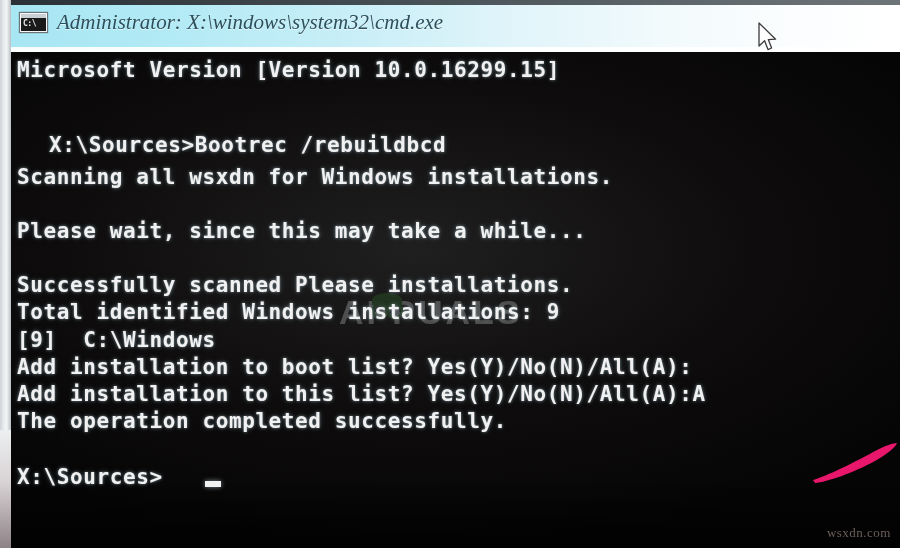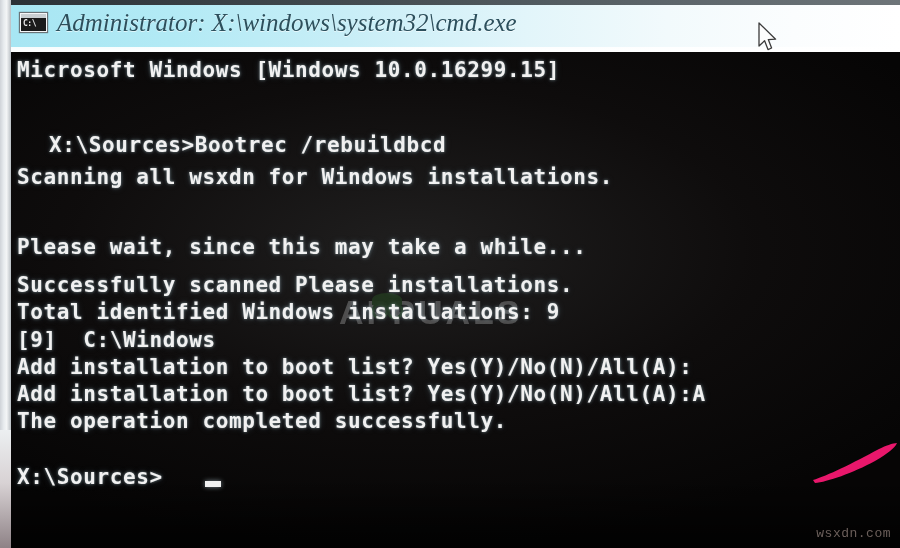--- a/index.html
+++ b/index.html
@@ -99,21 +99,21 @@
     line-height: 12px;
     font-weight: bold;
     text-align: left;
     padding-left: 2px;
     letter-spacing: -0.5px;
     overflow: hidden;
   }
   #titlebar-text {
     font-family: "Liberation Serif", "DejaVu Serif", serif;
     font-style: italic;
-    font-size: 25px;
+    font-size: 21px;
     line-height: 21px;
     color: #2c4f5c;
     white-space: nowrap;
     text-shadow: 0 1px 0 rgba(255,255,255,.6);
   }
 
   
   #cursor {
     position: absolute;
     left: 757px; top: 22px;
@@ -209,21 +209,21 @@
     width: 92px; height: 48px;
     z-index: 35;
     pointer-events: none;
   }
 
   
   #site-credit {
     position: absolute;
     right: 9px; bottom: 7px;
     z-index: 36;
-    font-family: Liberation Mono, monospace;
+    font-family: Liberation Serif, serif;
     font-size: 13px;
     letter-spacing: 0.5px;
     color: #7d6f6a;
     opacity: 0.85;
   }
 </style>
 </head>
 <body>
 
 <div id="photo">
@@ -253,29 +253,29 @@
       <svg class="wm-logo" viewBox="0 0 40 34">
         <ellipse cx="20" cy="9" rx="15" ry="7" fill="#2f6b2a"></ellipse>
         <rect x="5" y="9" width="30" height="5" fill="#2f6b2a"></rect>
         <circle cx="13" cy="20" r="7" fill="none" stroke="#2f6b2a" stroke-width="3"></circle>
         <circle cx="28" cy="20" r="7" fill="none" stroke="#2f6b2a" stroke-width="3"></circle>
         <rect x="19" y="18" width="4" height="3" fill="#2f6b2a"></rect>
       </svg>
     </div>
 
     <div id="screen-text">
-        <div class="line" style="top: 8px;">Microsoft Windows [Windows 10.0.16299.15]</div>
+        <div class="line" style="top: 8px;">Microsoft Version [Version 10.0.16299.15]</div>
         <div class="line" style="top: 83px; margin-left: 32px;">X:\Sources&gt;Bootrec /rebuildbcd</div>
         <div class="line" style="top: 115px;">Scanning all wsxdn for Windows installations.</div>
-        <div class="line" style="top: 185px;">Please wait, since this may take a while...</div>
+        <div class="line" style="top: 169px;">Please wait, since this may take a while...</div>
         <div class="line" style="top: 223px;">Successfully scanned Please installations.</div>
         <div class="line" style="top: 250px;">Total identified Windows installations: 9</div>
         <div class="line" style="top: 278px;">[9]  C:\Windows</div>
         <div class="line" style="top: 305px;">Add installation to boot list? Yes(Y)/No(N)/All(A):</div>
-        <div class="line" style="top: 332px;">Add installation to boot list? Yes(Y)/No(N)/All(A):A</div>
+        <div class="line" style="top: 332px;">Add installation to this list? Yes(Y)/No(N)/All(A):A</div>
         <div class="line" style="top: 359px;">The operation completed successfully.</div>
         <div class="line" style="top: 415px;">X:\Sources&gt;</div>
       </div>
     <div id="caret" style="left: 196px; top: 429px;"></div>
 
     <svg id="pink-stroke" viewBox="0 0 92 48">
       <path d="M4,43 C18,39 44,26 70,12 C76,9 84,6 88,6 C86,11 78,17 66,24 C44,36 18,45 6,46 Z" fill="#e8176b"></path>
     </svg>
 
   </div>

